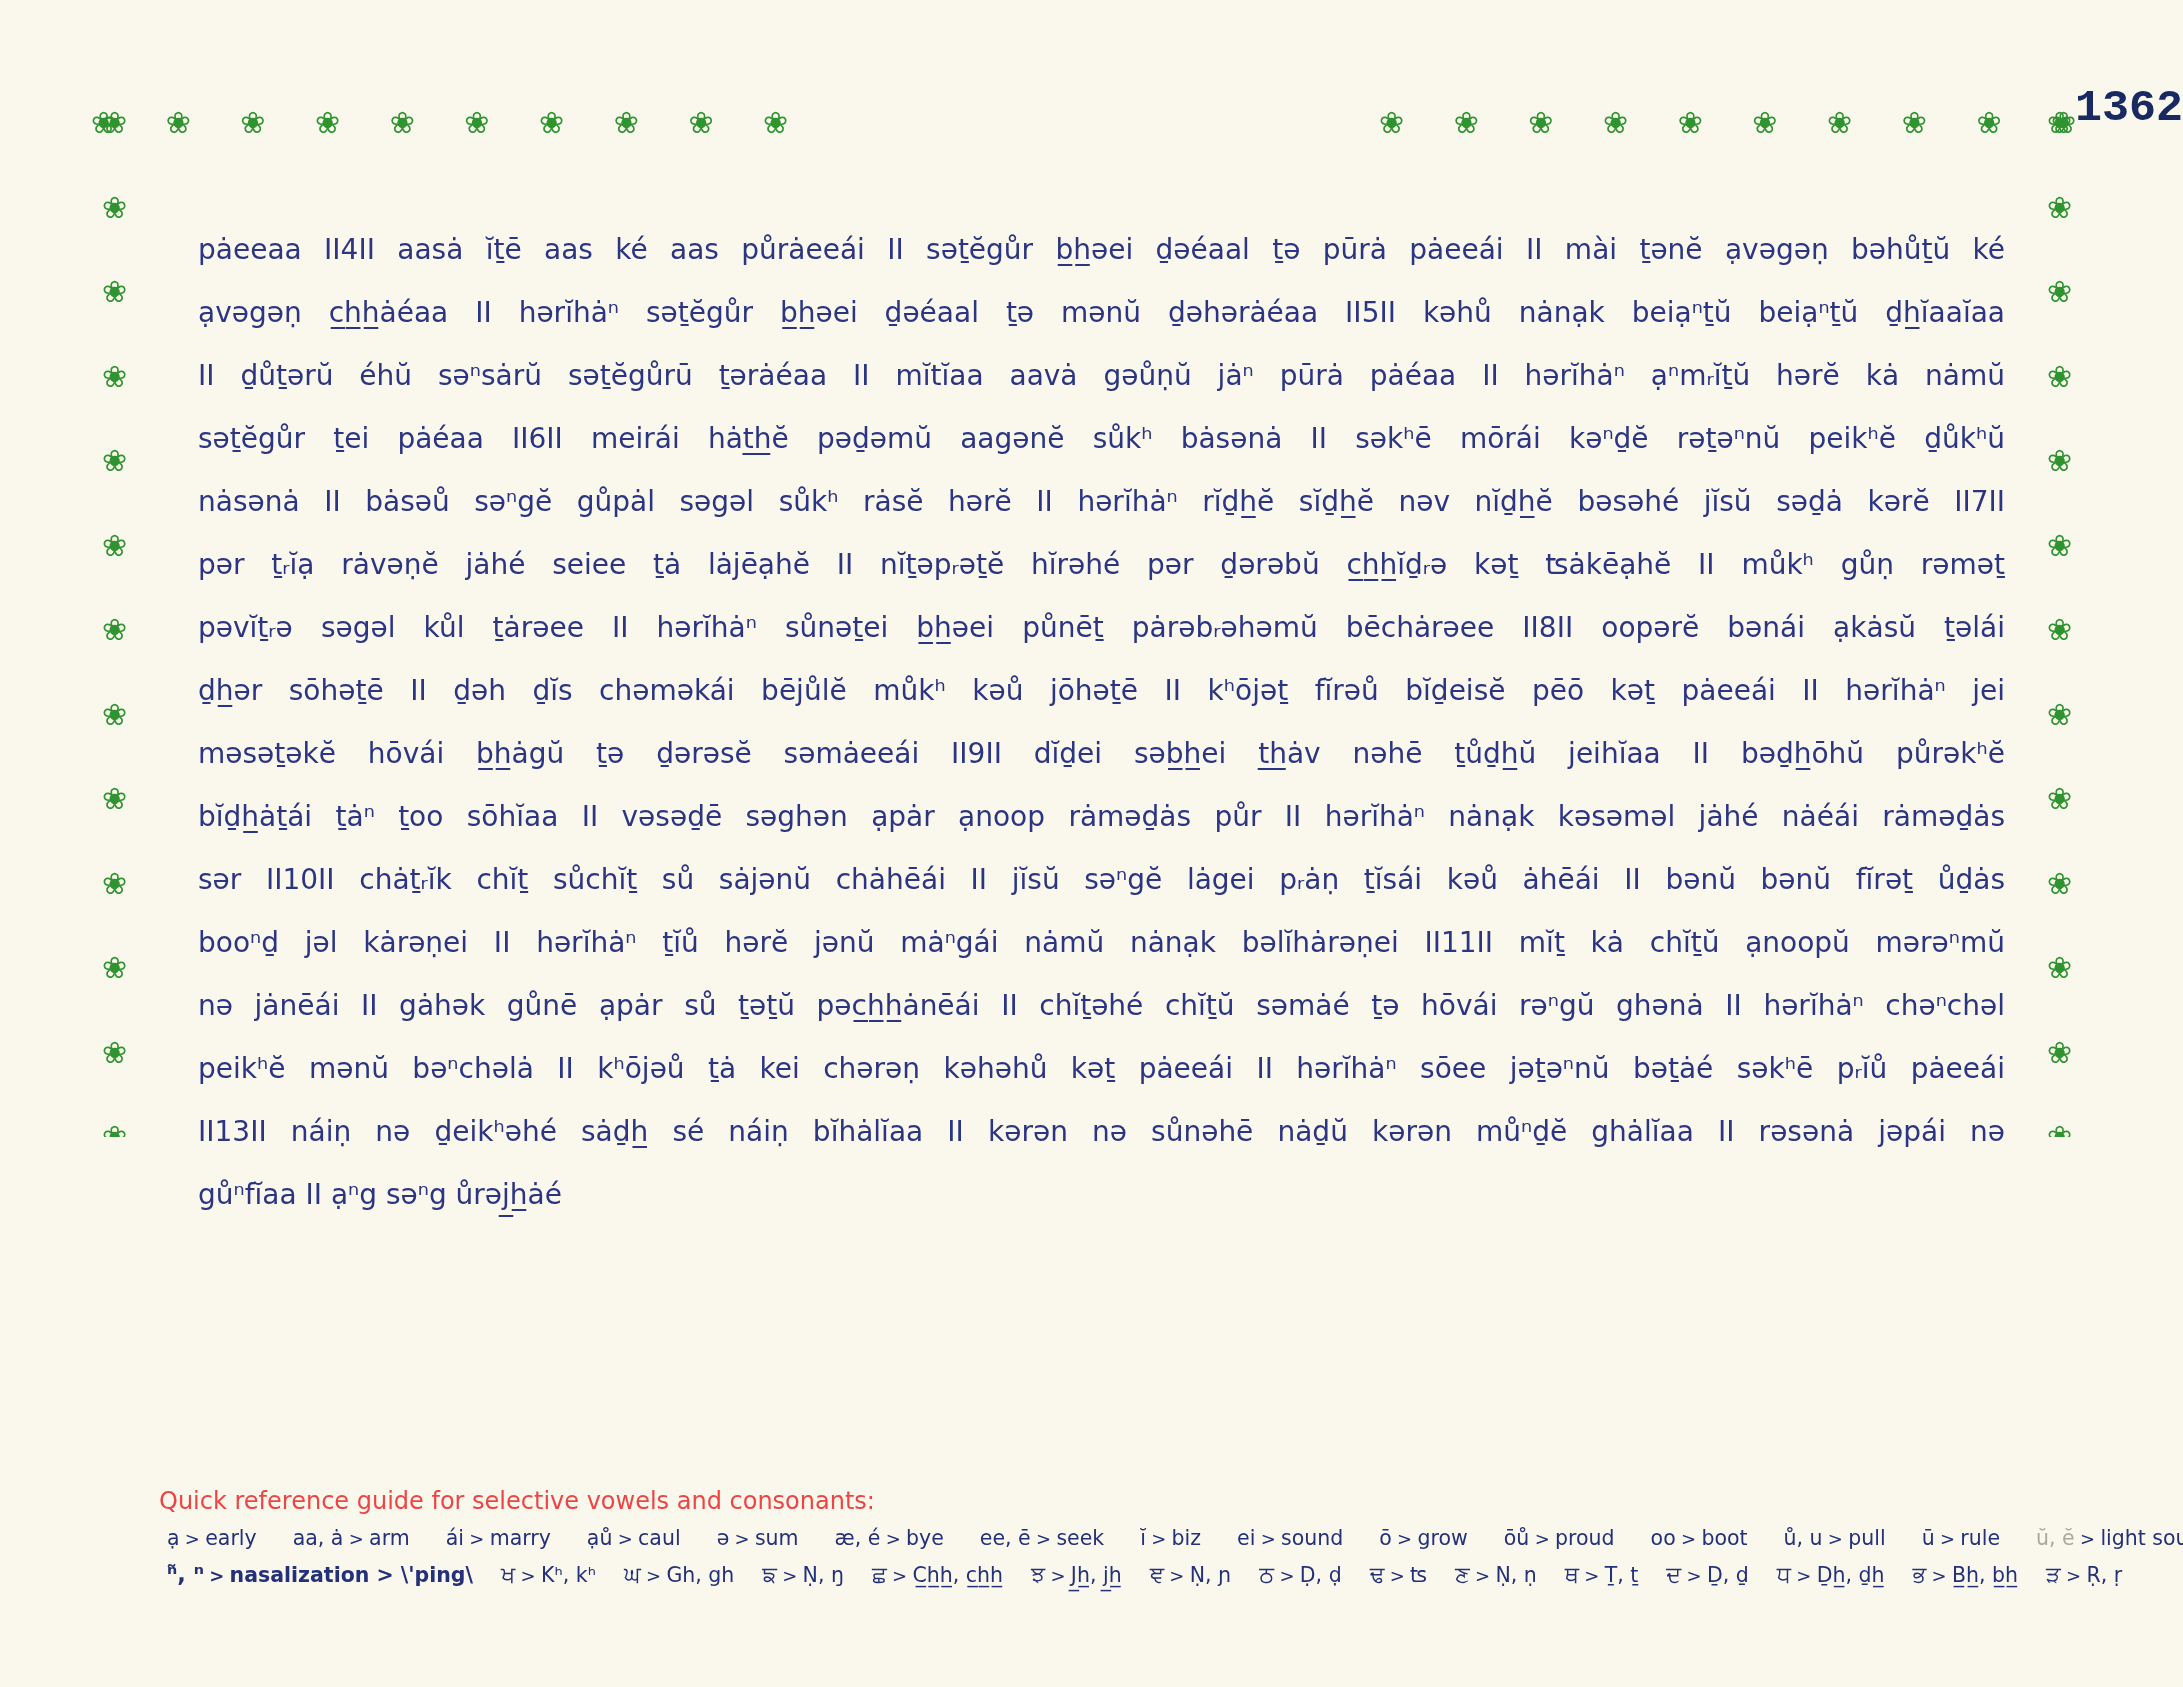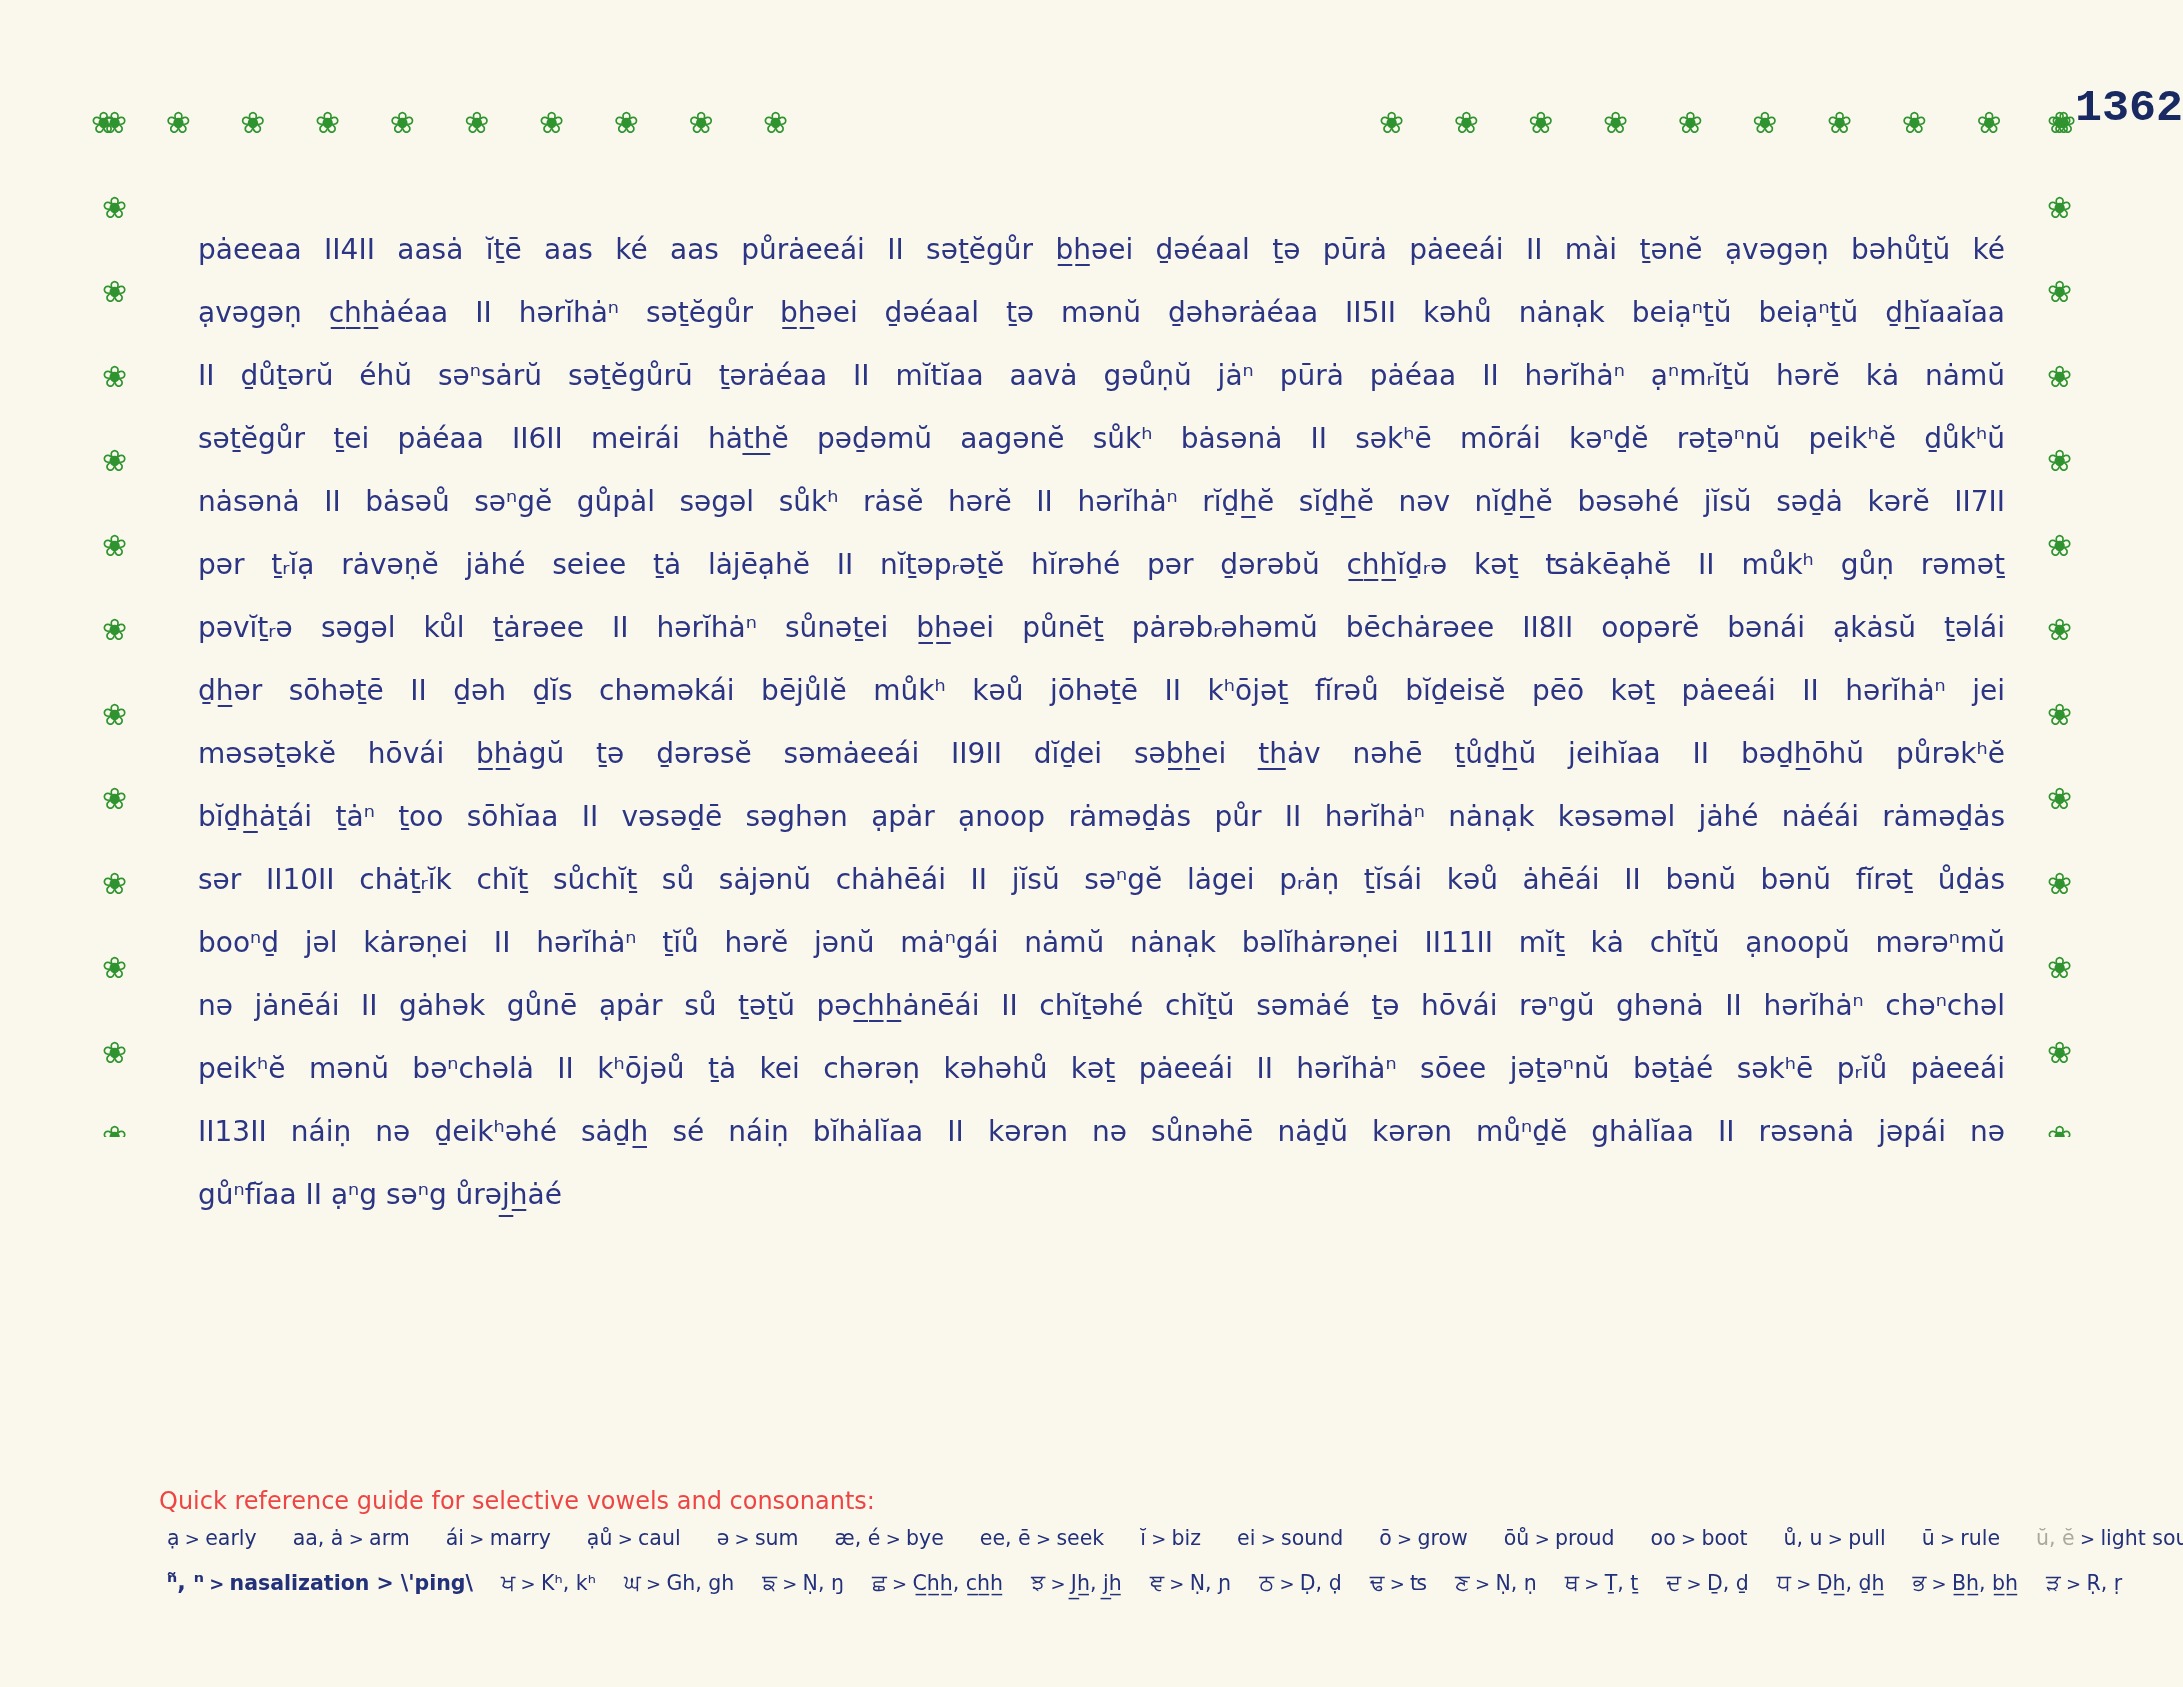--- a/index.html
+++ b/index.html
@@ -45,21 +45,21 @@
   
   .guide-heading{
     position:absolute;left:159px;top:1487px;
     font-size:24px;color:#ef4444;
   }
   .guide-row{
     position:absolute;left:167px;display:flex;align-items:baseline;
     color:#23307a;font-size:20.5px;white-space:nowrap;
   }
   .guide-row-1{top:1526px;column-gap:36px;width:1958px;}
-  .guide-row-2{top:1561px;column-gap:28px;width:1978px;margin-top:8px;}
+  .guide-row-2{top:1561px;column-gap:28px;width:1978px;}
   .guide-item{display:inline-flex;align-items:baseline;}
   .guide-item .sep{margin:0 5.3px;font-size:18px;}
   .guide-item.bold{font-weight:bold;}
   .sym.muted{color:#a9a99d;text-align:center;}
   .guide-row-2 .sym{font-size:22.5px;}
 </style>
 </head>
 <body>
 
 <div class="page">

